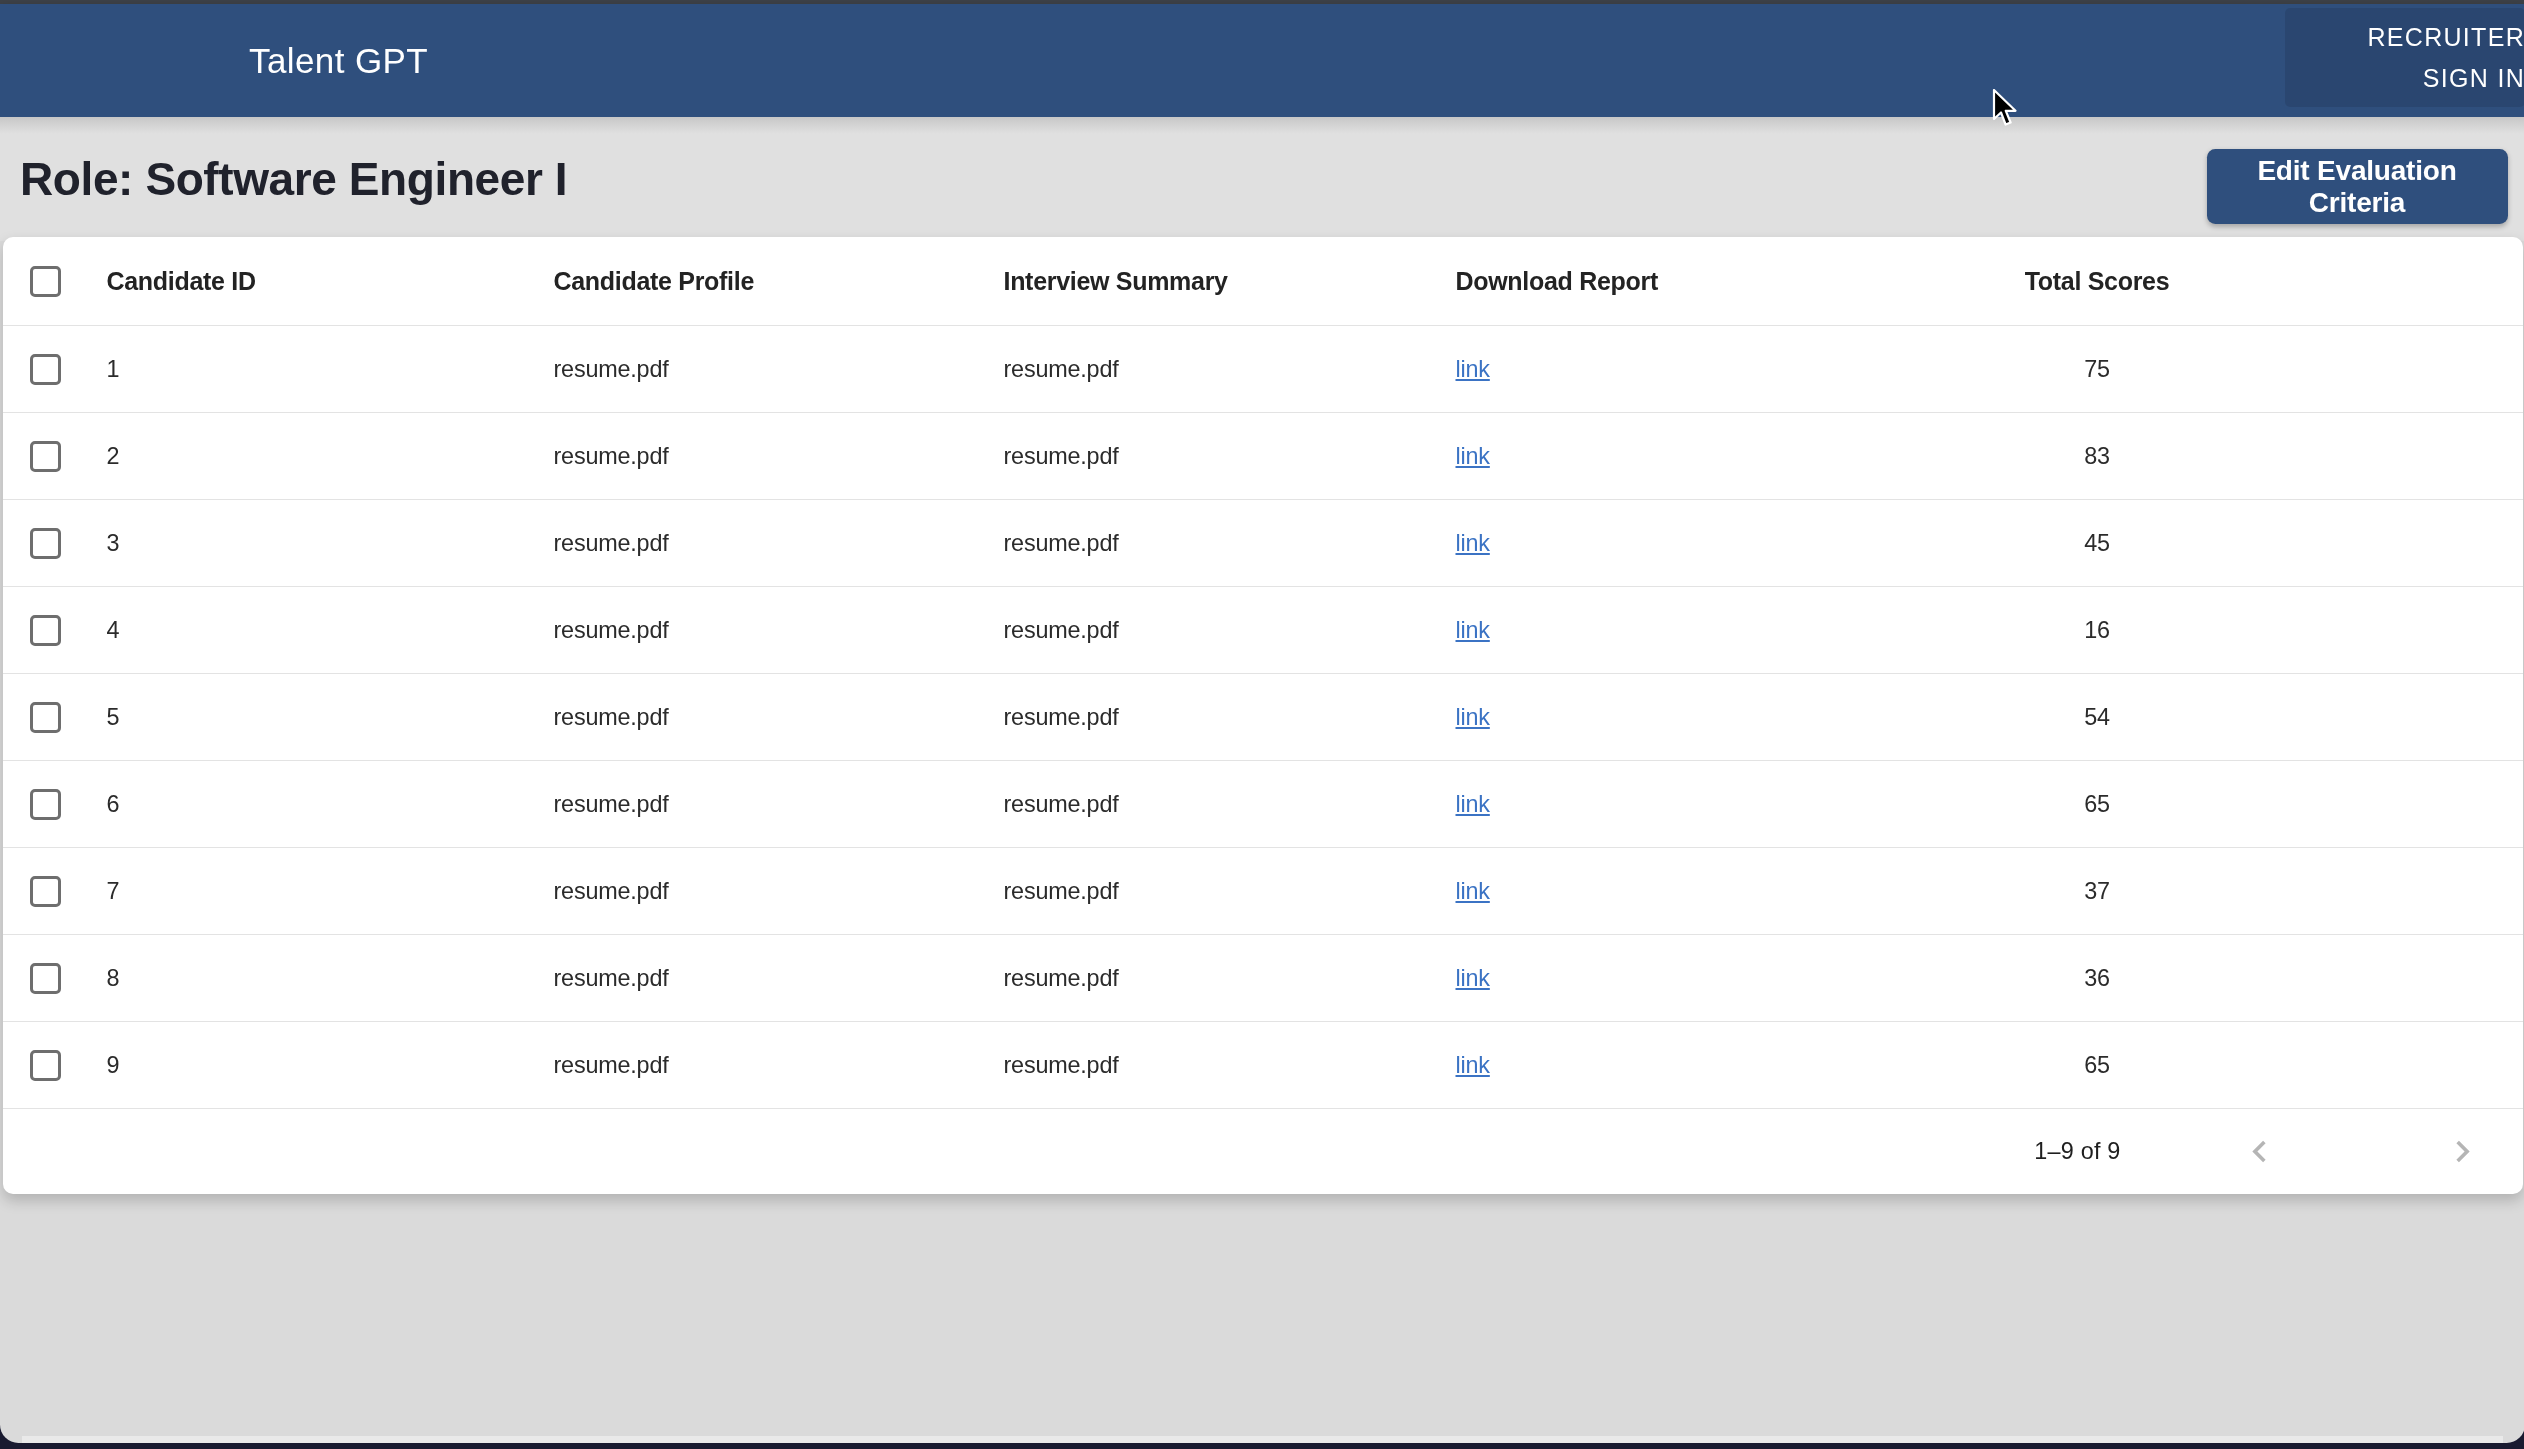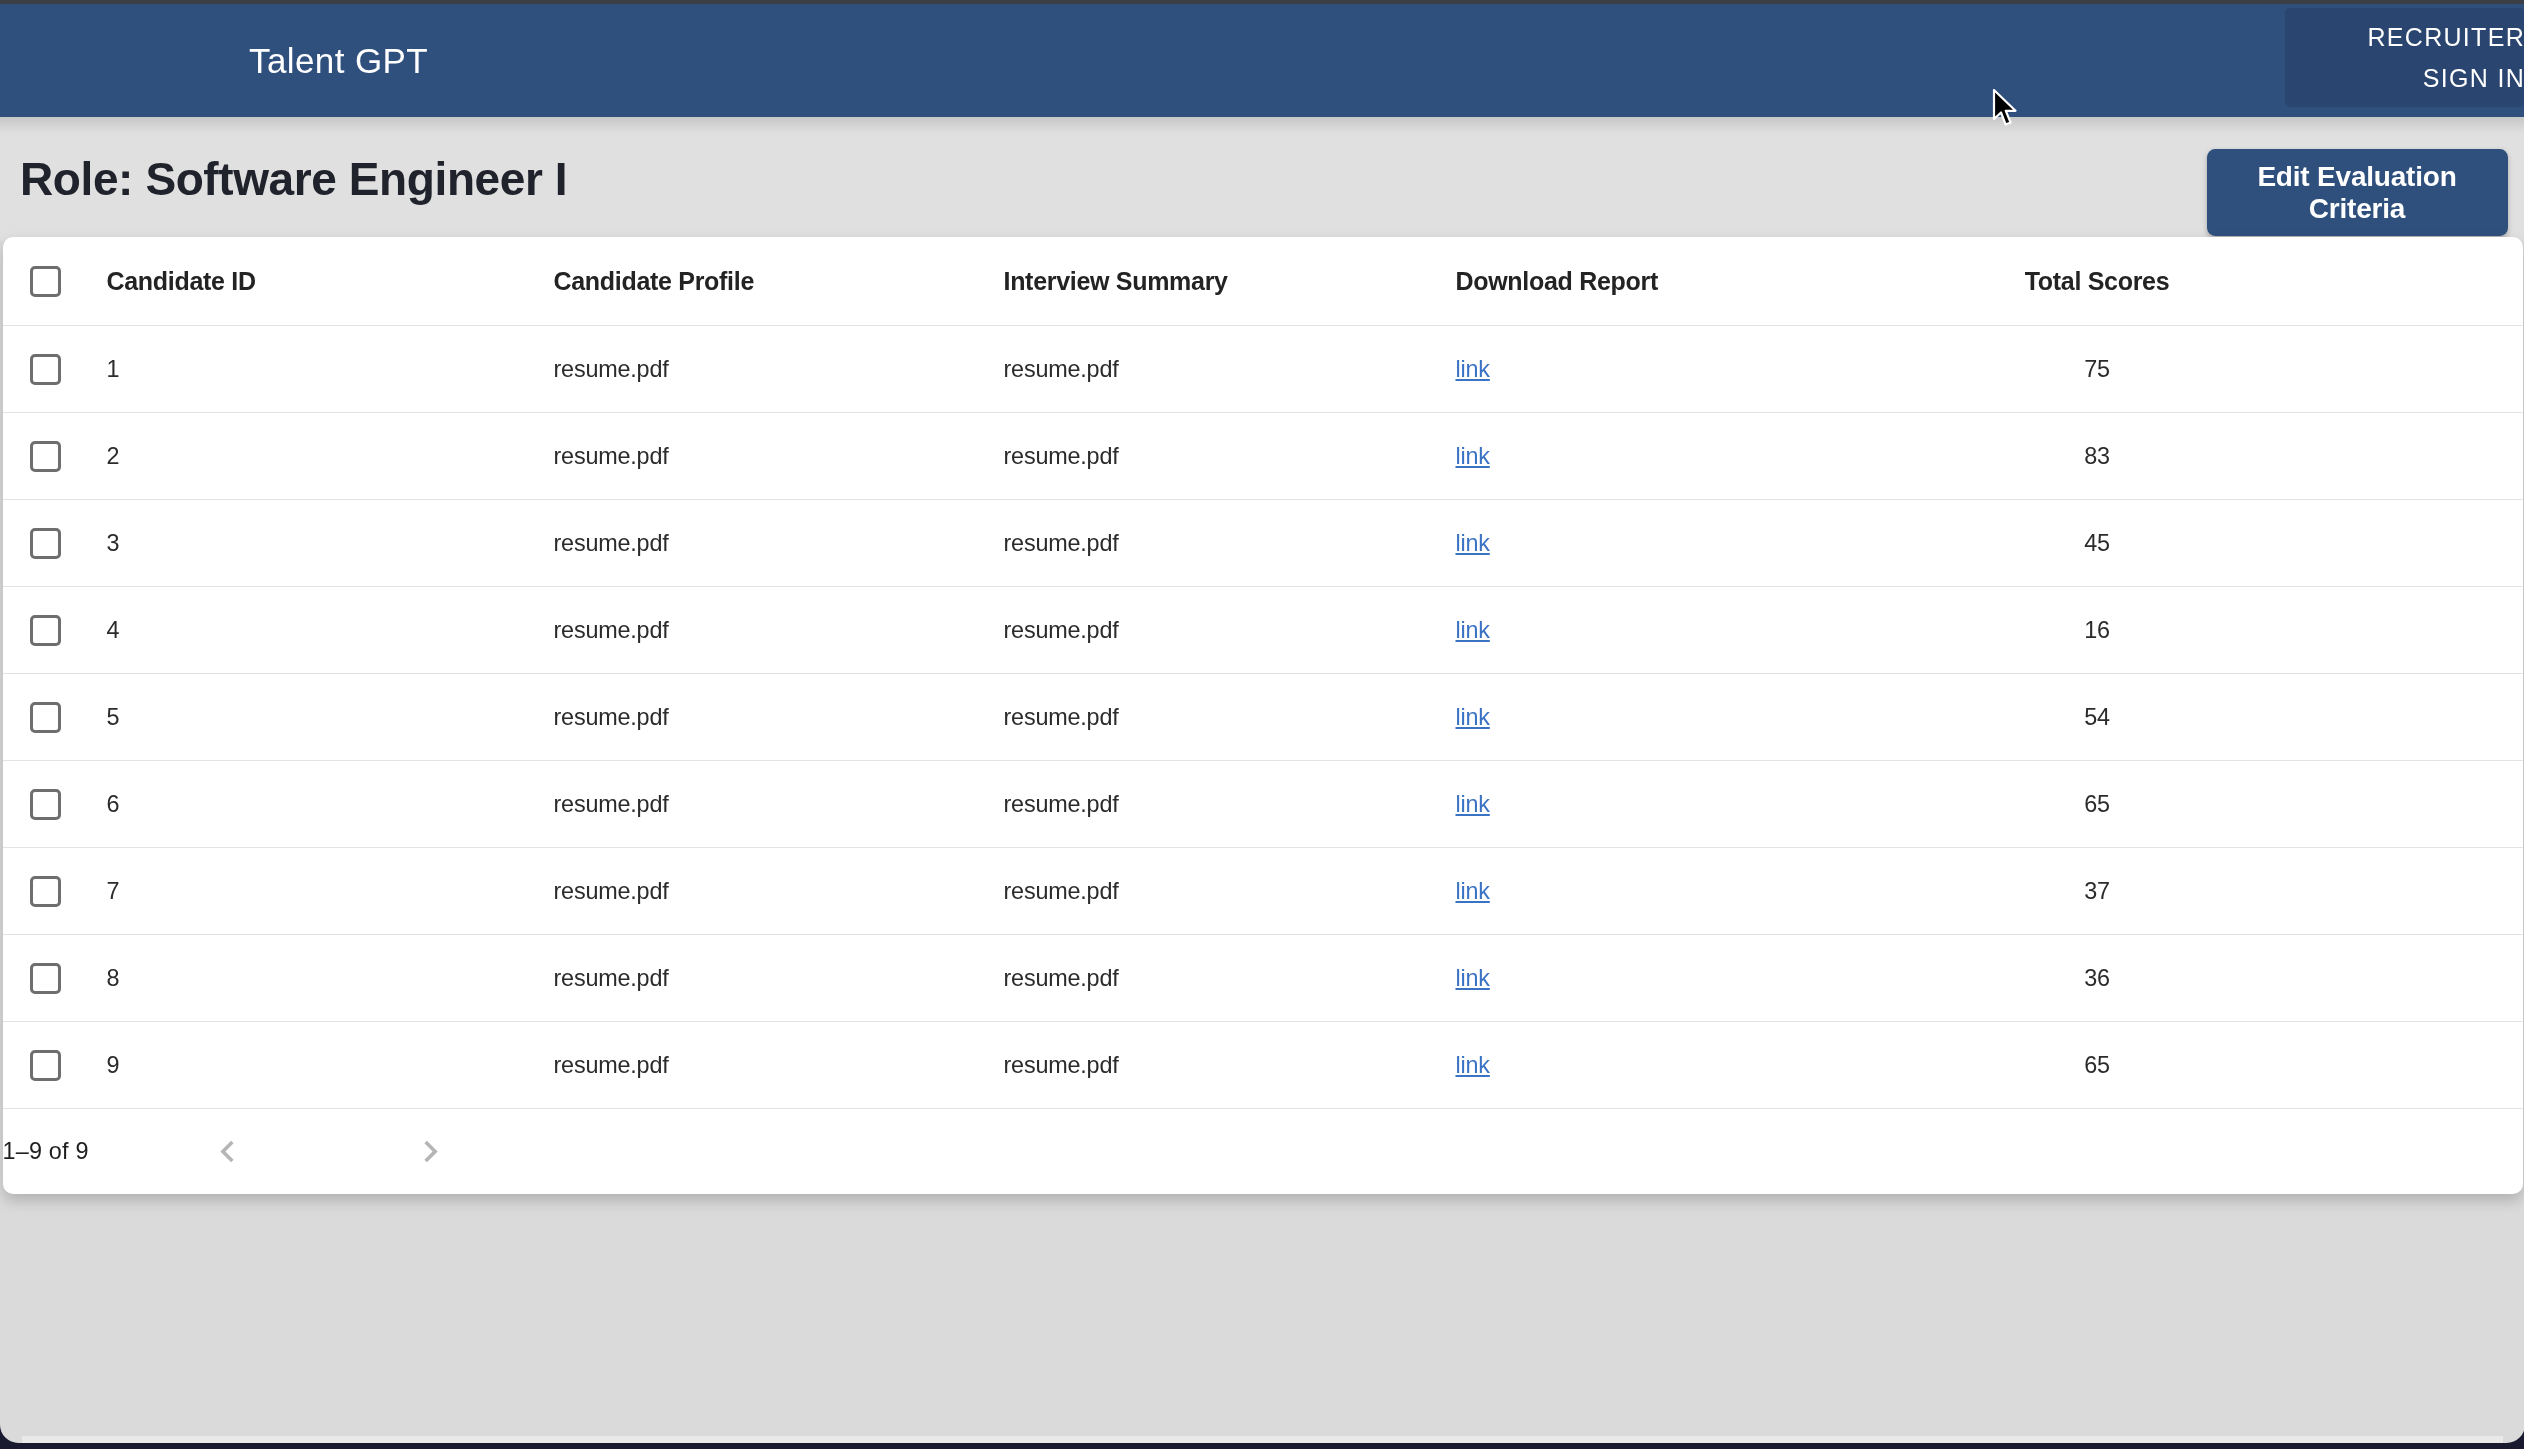--- a/index.html
+++ b/index.html
@@ -19,21 +19,21 @@
   .signin-btn { position:absolute; right:0; top:4.2px; width:240px; height:99px;
                 background:rgba(0,0,0,0.10); border:none; border-radius:5px; cursor:pointer;
                 color:#FFFFFF; font-family:inherit; font-size:25px; font-weight:500; letter-spacing:1.3px;
                 display:flex; flex-direction:column; align-items:flex-end; justify-content:center; gap:11.7px; }
 
   
   .role-bar { position:relative; height:124px;
               background:linear-gradient(#C7C7C7, #E0E0E0 16.7px, #E0E0E0); }
   .role-title { position:absolute; left:20px; top:50%; transform:translateY(-50%);
                 font-size:46px; font-weight:600; color:#20222C; letter-spacing:-0.4px; }
-  .edit-btn { position:absolute; right:17.5px; top:32px; width:301px; height:87px;
+  .edit-btn { position:absolute; right:17.5px; top:32px; width:301px; height:75px;
               background:var(--appbar, #2F4F7D); color:#FFFFFF; border:none; border-radius:8.3px;
               font-family:inherit; font-size:28px; font-weight:600; letter-spacing:-0.2px; cursor:pointer;
               box-shadow:0 2.5px 5px rgba(0,0,0,0.25); }
 
   
   .card { position:absolute; left:2.5px; top:237px; width:2520px; background:#FFFFFF;
           border-radius:10px; box-shadow:0 6.7px 13.4px rgba(0,0,0,0.18); overflow:hidden; }
 
   .tr { display:grid; grid-template-columns:104px 447px 450px 452px 417px 1fr;
         align-items:center; border-bottom:1.7px solid #E3E3E3; }
@@ -44,21 +44,21 @@
   .th { font-size:25px; font-weight:700; color:#232323; letter-spacing:-0.3px; }
   .td { font-size:23.4px; font-weight:400; color:#2B2B2B; letter-spacing:-0.2px; }
   .score-col { text-align:center; padding-right:201px; }
 
   .checkbox { display:block; width:31px; height:31px; margin-left:27.6px;
               border:3.3px solid #6E6E6E; border-radius:5px; background:transparent; cursor:pointer; }
 
   a.report-link { color:var(--link, #3B73C4); text-decoration:underline; font-size:23.4px; letter-spacing:-0.2px; }
 
   
-  .pg-row { display:flex; align-items:center; justify-content:flex-start; padding-right:39px; }
+  .pg-row { display:flex; align-items:center; justify-content:flex-end; padding-right:39px; }
   .pg-label { font-size:23.4px; color:#1F1F1F; margin-right:117px; letter-spacing:0.2px; }
   .pg-btn { background:none; border:none; width:43px; height:43px; padding:0; cursor:default;
             display:flex; align-items:center; justify-content:center; }
   .pg-btn.prev { margin-right:160px; }
   .pg-btn svg { fill:#B5B5B5; }
 
   
   .cursor { position:absolute; left:1991px; top:89px; z-index:50; pointer-events:none; }
 </style>
 </head>

